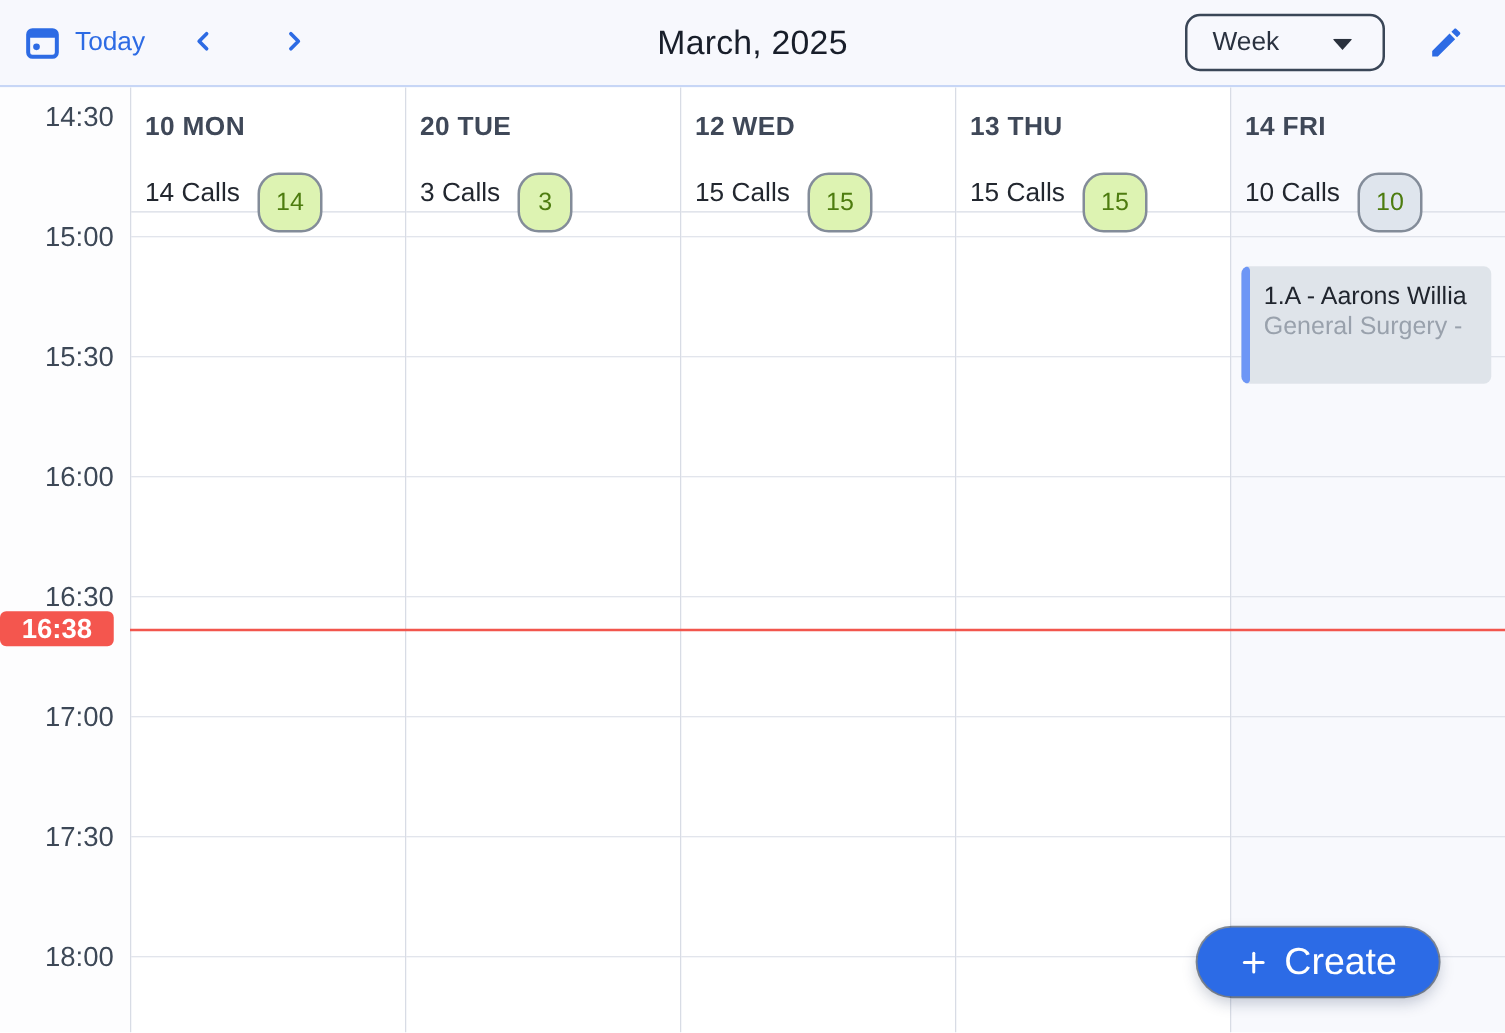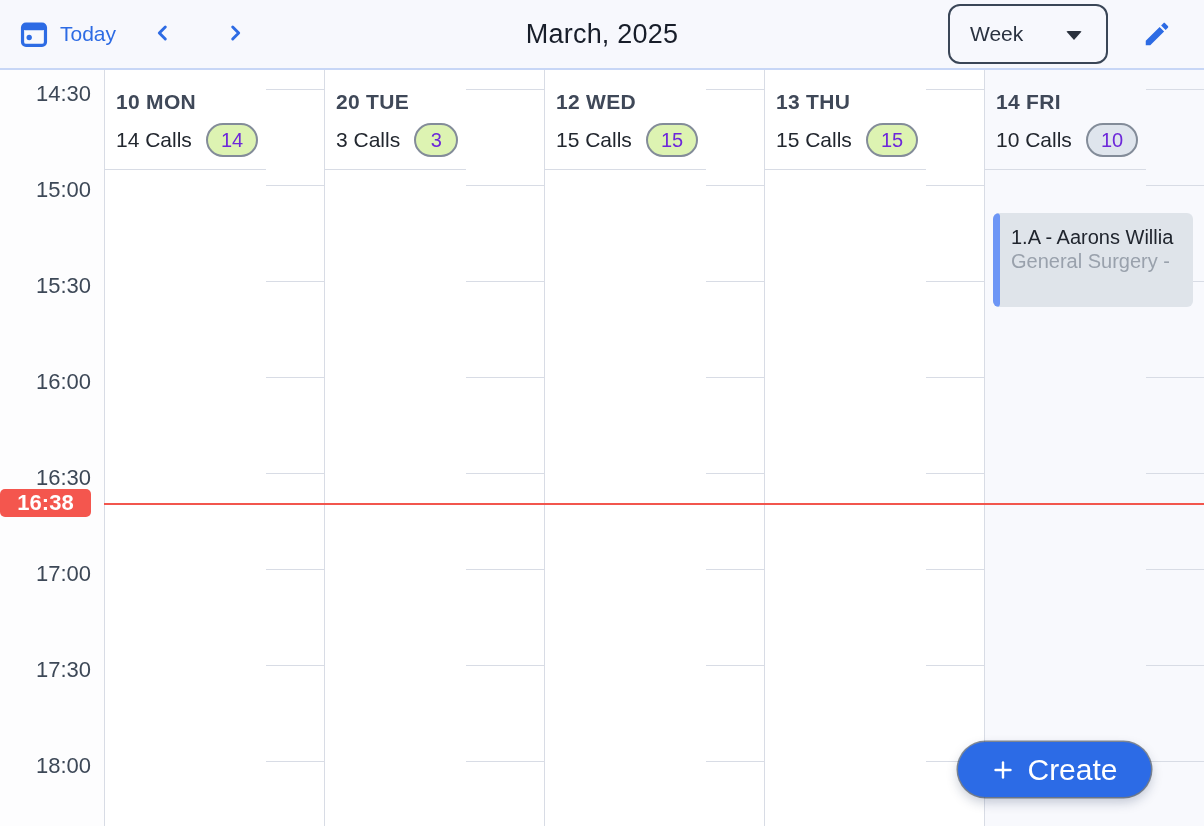--- a/index.html
+++ b/index.html
@@ -18,21 +18,21 @@
   .nav-chev { background:none; border:none; cursor:pointer; padding:4px; }
   .chev-left { margin-left:32px; }
   .chev-right { margin-left:42px; }
   .tb-title {
     position:absolute; left:0; right:0; text-align:center;
     font-size:27px; font-weight:500; color:#181e2a; letter-spacing:.2px;
     pointer-events:none;
   }
   .tb-right { margin-left:auto; display:flex; align-items:center; gap:34px; padding-right:32px; }
   .view-select {
-    position:relative; width:160px; height:60px;
+    position:relative; width:160px; height:46px;
     border:2px solid #3a4657; border-radius:12px; background:transparent;
     display:flex; align-items:center; padding:0 20px; cursor:pointer;
   }
   .view-select .value { font-size:21px; color:#2a3240; }
   .caret-down {
     position:absolute; right:24px; top:50%; margin-top:-3px;
     width:0; height:0; border-left:8px solid transparent; border-right:8px solid transparent;
     border-top:9px solid #2a313d; border-radius:2px;
   }
   .edit-btn { background:none; border:none; cursor:pointer; display:flex; }
@@ -40,34 +40,34 @@
   
   .calendar { position:relative; height:756px; background:#ffffff; }
 
   .gutter { position:absolute; left:0; top:0; width:104px; height:100%; background:#fdfdfe; z-index:2; }
   .time-label {
     position:absolute; right:13px; height:28px; line-height:28px;
     font-size:22px; color:#3d4857; text-align:right;
   }
 
   .columns { position:absolute; left:104px; right:0; top:0; bottom:0; display:flex; }
-  .col { flex:1 1 0; border-left:1px solid #d8dce5; display:flex; flex-direction:row; background:#ffffff; }
+  .col { flex:1 1 0; border-left:1px solid #d8dce5; display:flex; flex-direction:column; background:#ffffff; }
   .col.fri { background:#f8f9fd; }
   .day-header {
     height:100px; border-bottom:1px solid #d8dce5;
     padding:20px 8px 0 11px;
   }
   .day-title { font-size:21px; font-weight:700; color:#3f4858; letter-spacing:.3px; }
   .day-stats { margin-top:9px; display:flex; align-items:center; gap:14px; }
   .calls-text { font-size:21px; color:#22272f; }
   .count-badge {
     display:inline-flex; align-items:center; justify-content:center;
-    min-width:44px; padding:1px 13px; height:34px;
+    min-width:44px; padding:1px 13px; height:48px;
     border:2.5px solid #838c99; border-radius:17px;
-    font-size:20px; color:#6d28d9; background:#ddf3b2;
+    font-size:20px; color:#4d7c0f; background:#ddf3b2;margin-top:15px;
   }
   .count-badge.gray { background:#dfe5ed; }
   .day-body {
     flex:1 1 auto;
     background-image:linear-gradient(#d8dce5 1px, transparent 1px);
     background-size:100% 96px;
     background-position:0 19px;
     background-repeat:repeat;
   }
 

